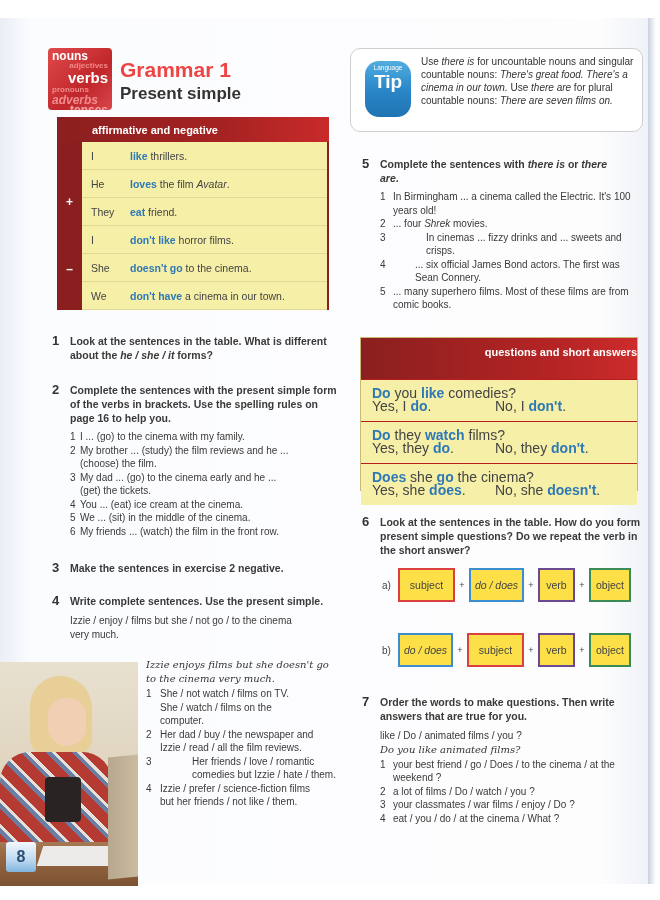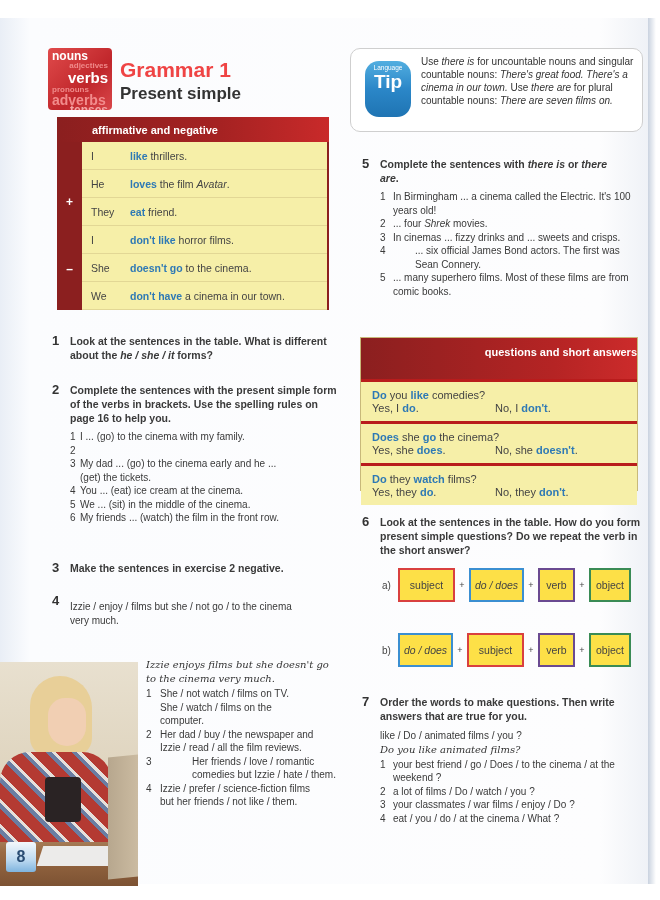--- a/index.html
+++ b/index.html
@@ -15,21 +15,21 @@
   .logo {
     position: absolute; left: 48px; top: 48px; width: 64px; height: 62px; border-radius: 4px;
     background: linear-gradient(135deg, #e04b4b, #c0262b 60%, #d9474a);
     overflow: hidden; font-weight: bold; line-height: 10px; padding: 3px 4px;
   }
   .logo span { display: block; font-size: 11px; white-space: nowrap; }
   .logo .w1 { color: #fff; font-size: 12px; }
   .logo .w2 { color: #f08a8a; font-size: 8px; text-align: right; }
   .logo .w3 { color: #fff; font-size: 15px; text-align: right; line-height: 14px; }
   .logo .w4 { color: #f08a8a; font-size: 8px; }
-  .logo .w5 { color: #f28c8c; font-size: 14px; }
+  .logo .w5 { color: #f28c8c; font-size: 12px; font-style: italic; }
   .logo .w6 { color: #f4a5a5; font-size: 12px; text-align: right; }
   .title1 { position: absolute; left: 120px; top: 58px; font-size: 21px; font-weight: bold; color: #ef4444; }
   .title2 { position: absolute; left: 120px; top: 84px; font-size: 17px; font-weight: bold; color: #333; }
 
   
   .aff {
     position: absolute; left: 57px; top: 117px; width: 272px; height: 193px;
     background: #8b1f1f;
   }
   .aff-head {
@@ -73,21 +73,21 @@
 
   
   .qtab {
     position: absolute; left: 360px; top: 337px; width: 278px; height: 154px;
     border: 1px solid #c8b97a;
   }
   .qtab-head {
     height: 41px; background: linear-gradient(90deg, #8b1f1f, #b52424 70%, #cc2b2b);
     color: #fff; font-size: 11px; font-weight: bold; padding: 8px 0 16px 11px; text-align: right;
   }
-  .qrow { height: 42px; background: #f6efa8; border-top: 3px solid #b91c1c; padding: 7px 0 0 11px; font-size: 11px; line-height: 13px; color: #444; }
+  .qrow { height: 42px; background: #f6efa8; border-top: 1px solid #b91c1c; padding: 7px 0 0 11px; font-size: 14px; line-height: 13px; color: #444; }
   .qrow .ans { display: flex; }
   .qrow .ans span.a1 { width: 123px; }
   .blue { color: #2e79b5; font-weight: bold; }
 
   
   .formula { position: absolute; left: 382px; display: flex; align-items: center; font-size: 10.5px; color: #444; }
   .formula .lab { width: 16px; font-size: 10px; }
   .fbox { height: 34px; border: 2.5px solid; display: flex; align-items: center; justify-content: center; background: #fde047; font-size: 10.5px; }
   .plus { width: 14px; text-align: center; font-size: 9px; }
   .red { border-color: #d9403f; width: 57px; }
@@ -170,20 +170,21 @@
 <div class="ex" style="left:52px; top:383px; width:285px;">
   <span class="num">2</span>
   <div class="q">Complete the sentences with the present simple form of the verbs in brackets. Use the spelling rules on page 16 to help you.</div>
   <div class="items">
     <div class="item">
         <span class="n">1</span>
         <span>I ... (go) to the cinema with my family.</span>
       </div>
     <div class="item">
         <span class="n">2</span>
+        <span style="width:215px;">My brother ... (study) the film reviews and he ... (choose) the film.</span>
       </div>
     <div class="item">
         <span class="n">3</span>
         <span style="width:200px;">My dad ... (go) to the cinema early and he ... (get) the tickets.</span>
       </div>
     <div class="item">
         <span class="n">4</span>
         <span>You ... (eat) ice cream at the cinema.</span>
       </div>
     <div class="item">
@@ -197,20 +198,21 @@
   </div>
 </div>
 
 <div class="ex" style="left:52px; top:561px; width:285px;">
   <span class="num">3</span>
   <div class="q">Make the sentences in exercise 2 negative.</div>
 </div>
 
 <div class="ex" style="left:52px; top:594px; width:275px;">
   <span class="num">4</span>
+  <div class="q">Write complete sentences. Use the present simple.</div>
   <div class="plain" style="width:240px;">Izzie / enjoy / films but she / not go / to the cinema very much.</div>
 </div>
 <div class="hand" style="position:absolute; left:146px; top:658px; width:190px;">Izzie enjoys films but she doesn't go to the cinema very much.</div>
 <div class="ex" style="left:146px; top:687px; width:190px;">
   <div class="item">
       <span class="n">1</span>
       <span style="padding-left:4px; width:150px;">She / not watch / films on TV. She / watch / films on the computer.</span>
     </div>
   <div class="item">
       <span class="n">2</span>
@@ -251,21 +253,21 @@
     <div class="item">
         <span class="n">1</span>
         <span style="padding-left:3px;">In Birmingham ... a cinema called the Electric. It's 100 years old!</span>
       </div>
     <div class="item">
         <span class="n">2</span>
         <span style="padding-left:3px;"><span>... four </span><i>Shrek</i><span> movies.</span></span>
       </div>
     <div class="item">
         <span class="n">3</span>
-        <span style="padding-left:3px;">In cinemas ... fizzy drinks and ... sweets and crisps.</span>
+        <span style="padding-left:3px;margin-left:33px;">In cinemas ... fizzy drinks and ... sweets and crisps.</span>
       </div>
     <div class="item">
         <span class="n">4</span>
         <span style="padding-left:3px;margin-left:22px;">... six official James Bond actors. The first was Sean Connery.</span>
       </div>
     <div class="item">
         <span class="n">5</span>
         <span style="padding-left:3px;">... many superhero films. Most of these films are from comic books.</span>
       </div>
   </div>
@@ -274,31 +276,31 @@
 <div class="qtab">
   <div class="qtab-head">questions and short answers</div>
   <div class="qrow">
     <div><b class="blue">Do</b><span> you </span><b class="blue">like</b><span> comedies?</span></div>
     <div class="ans">
         <span class="a1"><span>Yes, I </span><b class="blue">do</b><span>.</span></span>
         <span><span>No, I </span><b class="blue">don't</b><span>.</span></span>
       </div>
   </div>
   <div class="qrow">
+    <div><b class="blue">Do</b><span> they </span><b class="blue">watch</b><span> films?</span></div>
+    <div class="ans">
+        <span class="a1"><span>Yes, they </span><b class="blue">do</b><span>.</span></span>
+        <span><span>No, they </span><b class="blue">don't</b><span>.</span></span>
+      </div>
+  </div>
+  <div class="qrow">
     <div><b class="blue">Does</b><span> she </span><b class="blue">go</b><span> the cinema?</span></div>
     <div class="ans">
         <span class="a1"><span>Yes, she </span><b class="blue">does</b><span>.</span></span>
         <span><span>No, she </span><b class="blue">doesn't</b><span>.</span></span>
-      </div>
-  </div>
-  <div class="qrow">
-    <div><b class="blue">Do</b><span> they </span><b class="blue">watch</b><span> films?</span></div>
-    <div class="ans">
-        <span class="a1"><span>Yes, they </span><b class="blue">do</b><span>.</span></span>
-        <span><span>No, they </span><b class="blue">don't</b><span>.</span></span>
       </div>
   </div>
 </div>
 
 <div class="ex" style="left:362px; top:515px; width:282px;">
   <span class="num">6</span>
   <div class="q">Look at the sentences in the table. How do you form present simple questions? Do we repeat the verb in the short answer?</div>
 </div>
 <div class="formula" style="top:568px;">
   <span class="lab">a)</span>

